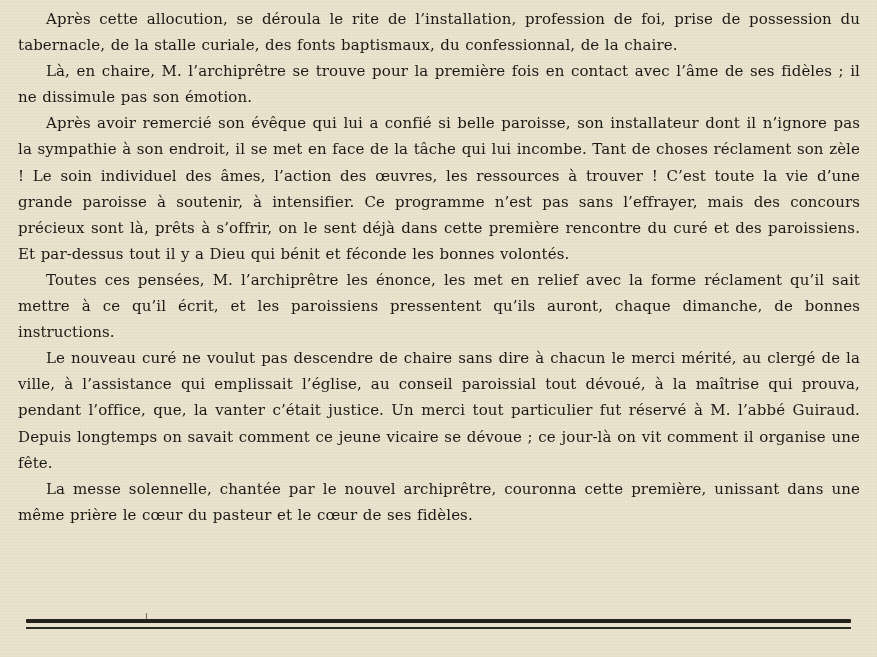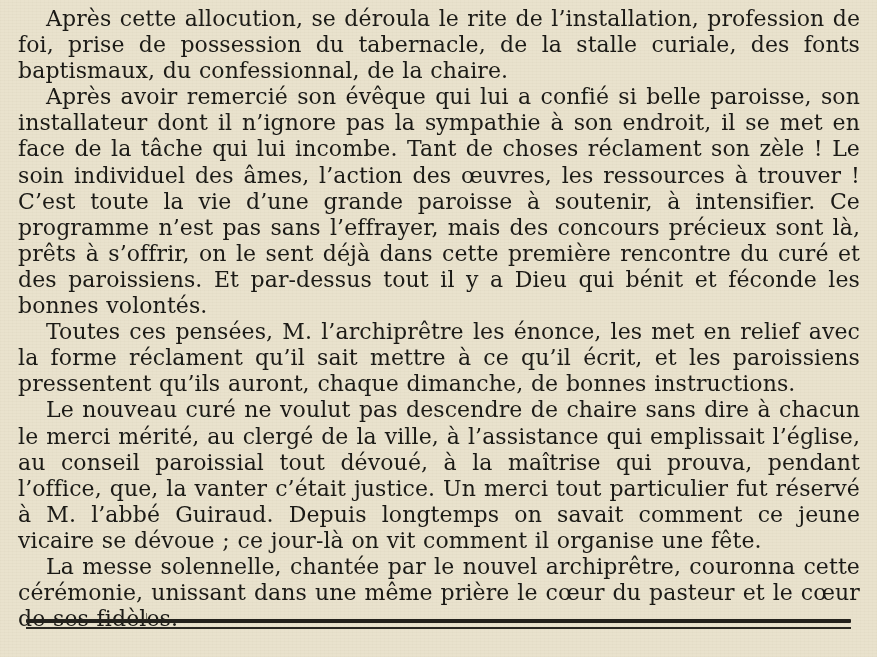--- a/index.html
+++ b/index.html
@@ -34,21 +34,21 @@
     background-image:
       repeating-linear-gradient(0deg, rgba(120,105,75,0.045) 0px, rgba(120,105,75,0.045) 1px, rgba(0,0,0,0) 1px, rgba(0,0,0,0) 3px),
       repeating-linear-gradient(90deg, rgba(120,105,75,0.035) 0px, rgba(120,105,75,0.035) 1px, rgba(0,0,0,0) 1px, rgba(0,0,0,0) 4px);
   }
   .text-column {
     position: absolute;
     left: 18px;
     top: 6px;
     width: 842px;
     color: #1b1a16;
-    font-size: 22px;
+    font-size: 15px;
     line-height: 26.1px;
     text-align: justify;
     text-justify: inter-word;
     letter-spacing: .1px;
     word-spacing: .6px;
   }
   .para {
     margin: 0;
     text-indent: 28px;
   }
@@ -80,24 +80,25 @@
   }
 </style>
 </head>
 <body>
 
 <div id="scan">
   <div id="paper-texture"></div>
 
   <div class="text-column">
     <p class="para">Après cette allocution, se déroula le rite de l’installation, profession de foi, prise de possession du tabernacle, de la stalle curiale, des fonts baptismaux, du confessionnal, de la chaire.</p>
+    <p class="para">Là, en chaire, M. l’archiprêtre se trouve pour la première fois en contact avec l’âme de ses fidèles ; il ne dissimule pas son émotion.</p>
     <p class="para">Après avoir remercié son évêque qui lui a confié si belle paroisse, son installateur dont il n’ignore pas la sympathie à son endroit, il se met en face de la tâche qui lui incombe. Tant de choses réclament son zèle ! Le soin individuel des âmes, l’action des œuvres, les ressources à trouver ! C’est toute la vie d’une grande paroisse à soutenir, à intensifier. Ce programme n’est pas sans l’effrayer, mais des concours précieux sont là, prêts à s’offrir, on le sent déjà dans cette première rencontre du curé et des paroissiens. Et par-dessus tout il y a Dieu qui bénit et féconde les bonnes volontés.</p>
     <p class="para">Toutes ces pensées, M. l’archiprêtre les énonce, les met en relief avec la forme réclament qu’il sait mettre à ce qu’il écrit, et les paroissiens pressentent qu’ils auront, chaque dimanche, de bonnes instructions.</p>
     <p class="para">Le nouveau curé ne voulut pas descendre de chaire sans dire à chacun le merci mérité, au clergé de la ville, à l’assistance qui emplissait l’église, au conseil paroissial tout dévoué, à la maîtrise qui prouva, pendant l’office, que, la vanter c’était justice. Un merci tout particulier fut réservé à M. l’abbé Guiraud. Depuis longtemps on savait comment ce jeune vicaire se dévoue ; ce jour-là on vit comment il organise une fête.</p>
-    <p class="para">La messe solennelle, chantée par le nouvel archiprêtre, couronna cette cérémonie, unissant dans une même prière le cœur du pasteur et le cœur de ses fidèles.</p>
+    <p class="para">La messe solennelle, chantée par le nouvel archiprêtre, couronna cette première, unissant dans une même prière le cœur du pasteur et le cœur de ses fidèles.</p>
   </div>
 
   <div class="rules">
     <div class="rule-thick"></div>
     <div class="rule-thin">
       <div class="tick"></div>
     </div>
   </div>
 </div>
 

